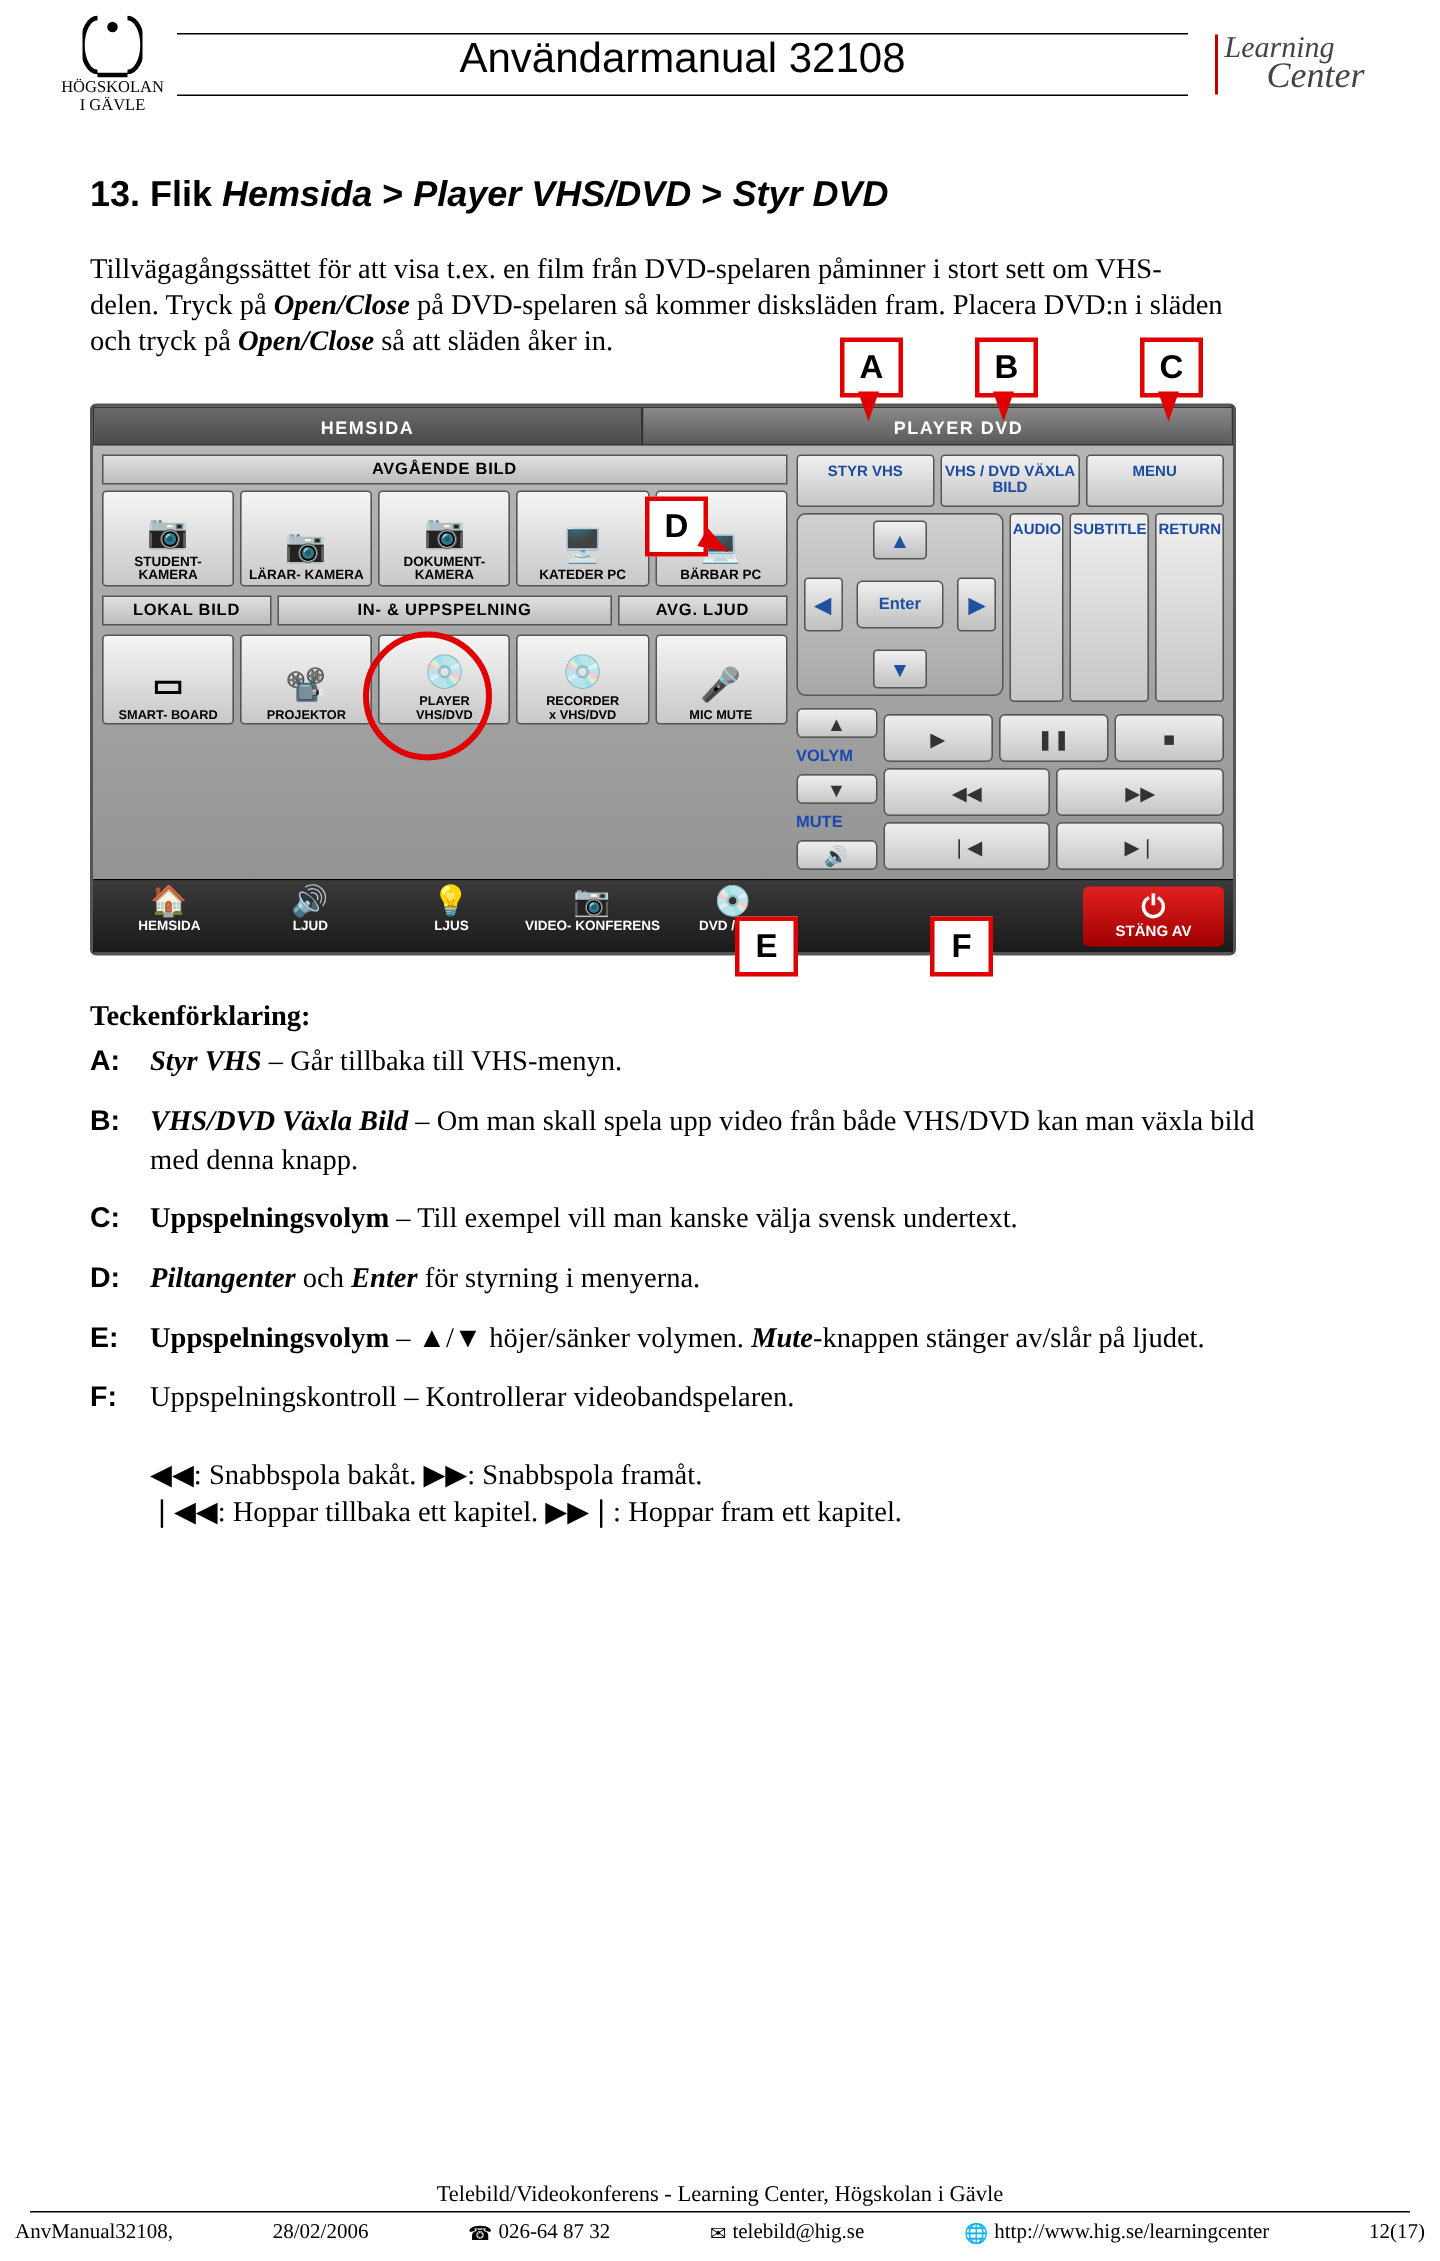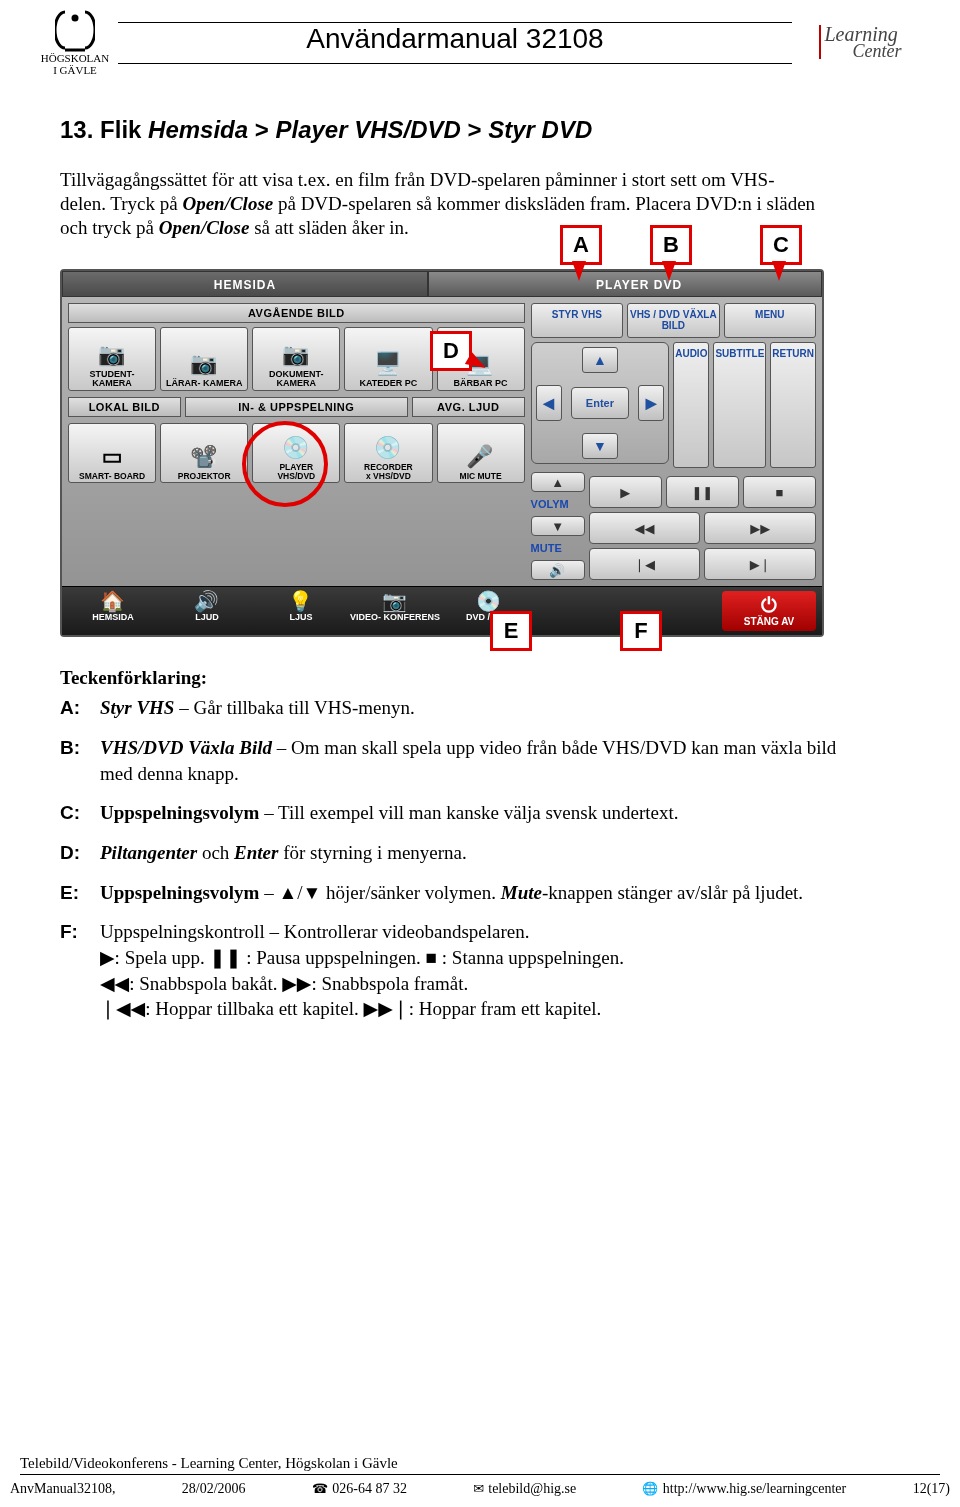--- a/index.html
+++ b/index.html
@@ -47,21 +47,21 @@
     font-family: "Times New Roman", serif;
     font-style: italic;
     color: #444;
     border-left: 2px solid #b00;
     padding-left: 4px;
     display: inline-block;
     text-align: left;
     line-height: 0.9;
   }
   .lc-logo .l1 { font-size: 20px; }
-  .lc-logo .l2 { font-size: 18px; padding-left: 28px; }
+  .lc-logo .l2 { font-size: 24px; padding-left: 28px; }
 
   h2.section {
     font-family: Arial, sans-serif;
     font-size: 24px;
     margin: 40px 0 24px 20px;
   }
   h2.section .ital { font-style: italic; }
   .intro {
     margin: 0 0 0 20px;
     font-size: 19px;
@@ -248,21 +248,21 @@
   .legend .v { flex:1;}
   .legend .ital { font-style:italic; font-weight:bold;}
 
   
   .foot {
     position:absolute;
     left:0; right:0; bottom:10px;
     font-size:15px;
   }
   .foot-line1 {
-    text-align:left;
+    text-align:center;
     border-bottom:1px solid #000;
     padding-bottom:2px;
     margin: 0 20px 6px;
     font-family:"Times New Roman",serif;
   }
   .foot-line2 {
     display:flex;
     justify-content:space-between;
     font-family:"Times New Roman",serif;
     font-size:14px;
@@ -487,21 +487,21 @@
       <div class="v"><span class="ital">Piltangenter</span><span> och </span><span class="ital">Enter</span><span> för styrning i menyerna.</span></div>
     </div>
     <div class="row">
       <div class="k">E:</div>
       <div class="v"><span style="font-weight:bold">Uppspelningsvolym</span><span> – ▲/▼ höjer/sänker volymen. </span><span class="ital">Mute</span><span>-knappen stänger av/slår på ljudet.</span></div>
     </div>
     <div class="row">
       <div class="k">F:</div>
       <div class="v">
         <span style="font-weight:normal">Uppspelningskontroll</span><span> – Kontrollerar videobandspelaren.</span><br>
-        <span>▶: Spela upp.  ❚❚ : Pausa uppspelningen.  ■ : Stanna uppspelningen.</span><br>
+        <br>
         <span>◀◀: Snabbspola bakåt.  ▶▶: Snabbspola framåt.</span><br>
         <span>❘◀◀: Hoppar tillbaka ett kapitel.  ▶▶❘: Hoppar fram ett kapitel.</span>
       </div>
     </div>
   </div>
 
   <div class="foot">
     <div class="foot-line1">Telebild/Videokonferens - Learning Center, Högskolan i Gävle</div>
     <div class="foot-line2">
       <span>AnvManual32108,</span>

